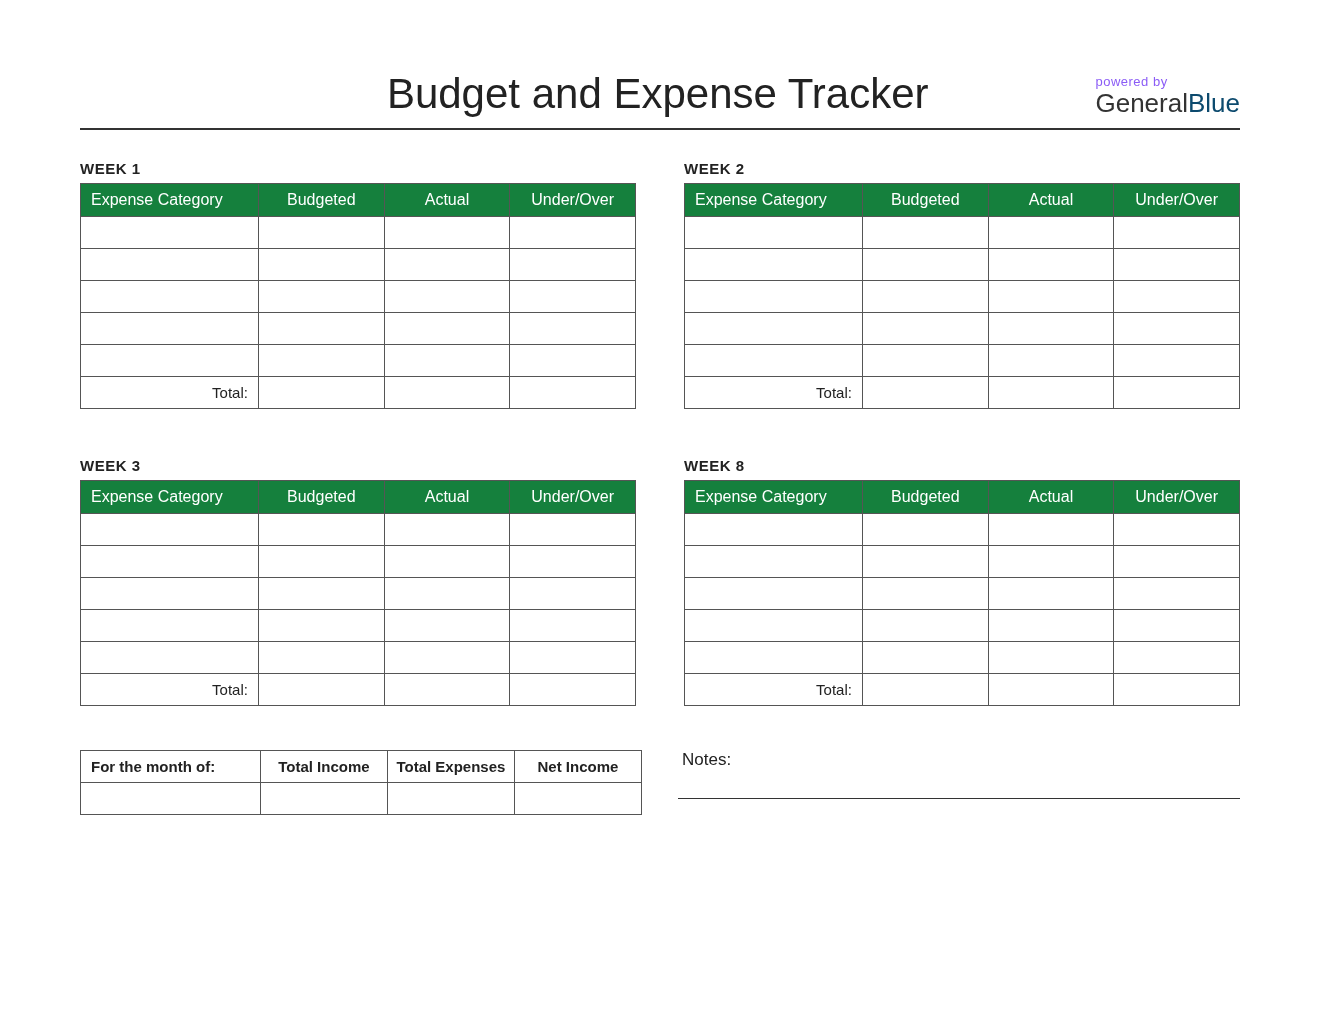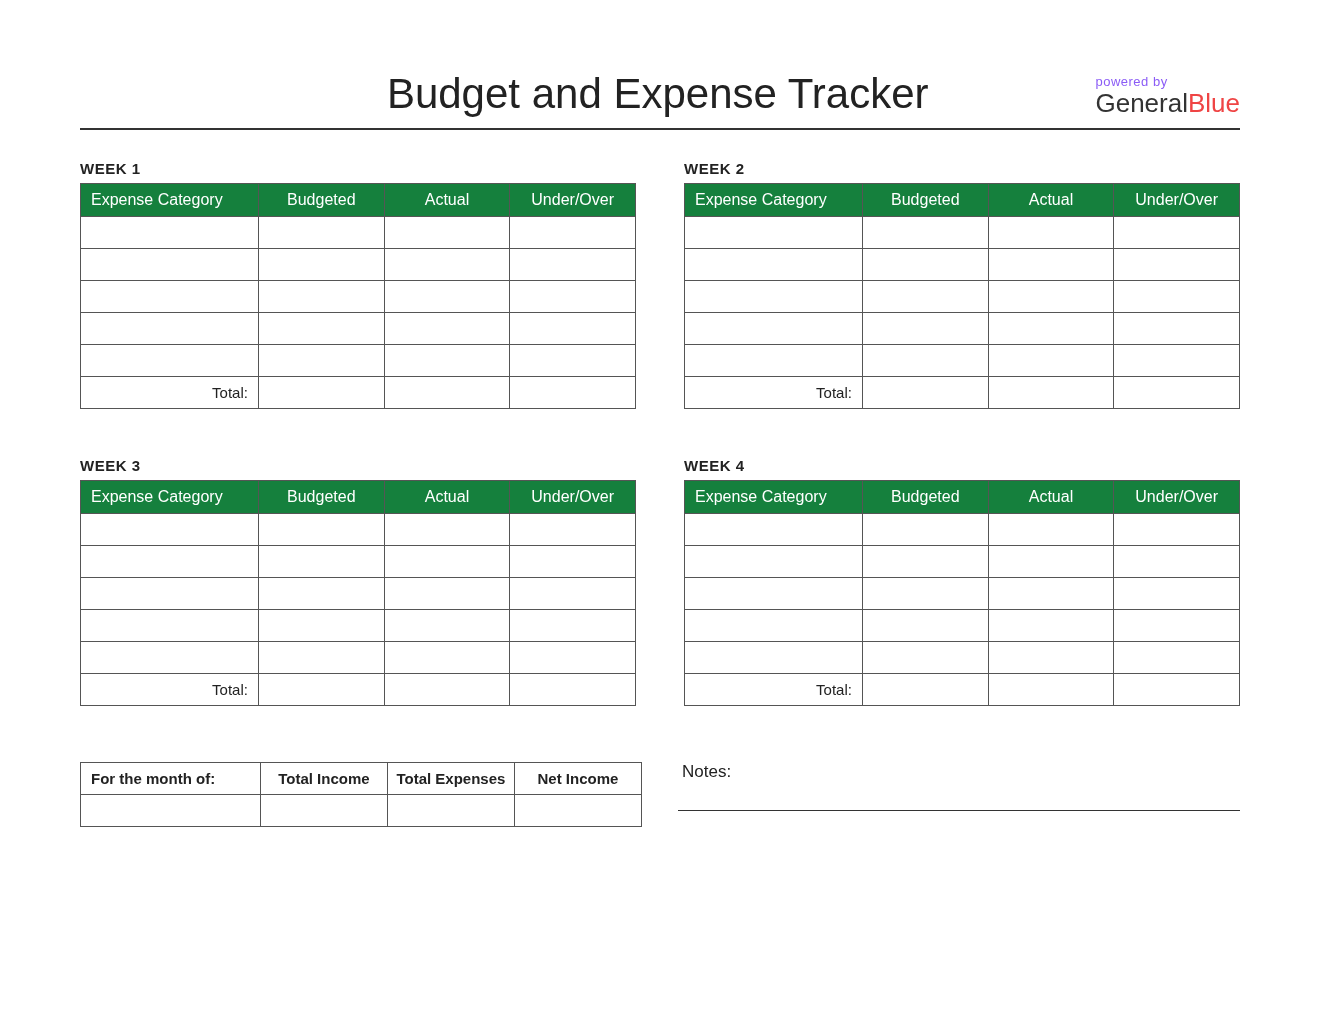--- a/index.html
+++ b/index.html
@@ -33,21 +33,21 @@
     .brand-small {
       font-size: 13px;
       color: #8b5cf6;
       letter-spacing: 0.5px;
     }
     .brand-name {
       font-size: 26px;
       color: #333;
     }
     .brand-name .blue {
-      color: #ef4444;
+      color: #0c4a6e;
       font-weight: 400;
     }
     .grid {
       display: grid;
       grid-template-columns: 1fr 1fr;
       column-gap: 36px;
       row-gap: 40px;
       gap: 48px;
     }
     .week-label {
@@ -76,21 +76,21 @@
       padding: 4px 8px;
       font-size: 15px;
     }
     .col-cat { width: 32%; }
     .col-num { width: 22.6%; }
     .total-cell { text-align: right; padding-right: 10px; }
     .summary-row {
       display: grid;
       grid-template-columns: 1fr 1fr;
       column-gap: 36px;
-      margin-top: 56px;
+      margin-top: 44px;
     }
     .summary-table th {
       background: #fff;
       color: #222;
       font-weight: 600;
       font-size: 15px;
       border: 1px solid #555;
       padding: 7px 8px;
     }
     .summary-table th:first-child { text-align: left; padding-left: 10px; }
@@ -272,21 +272,21 @@
             <td class="total-cell">Total:</td>
             <td></td>
             <td></td>
             <td></td>
           </tr>
       </tbody>
     </table>
   </div>
 
   <div>
-    <div class="week-label">WEEK 4</div>
+    <div class="week-label">WEEK 8</div>
     <table>
       <thead>
         <tr>
           <th class="col-cat">Expense Category</th>
           <th class="col-num">Budgeted</th>
           <th class="col-num">Actual</th>
           <th class="col-num">Under/Over</th>
         </tr>
       </thead>
       <tbody>

